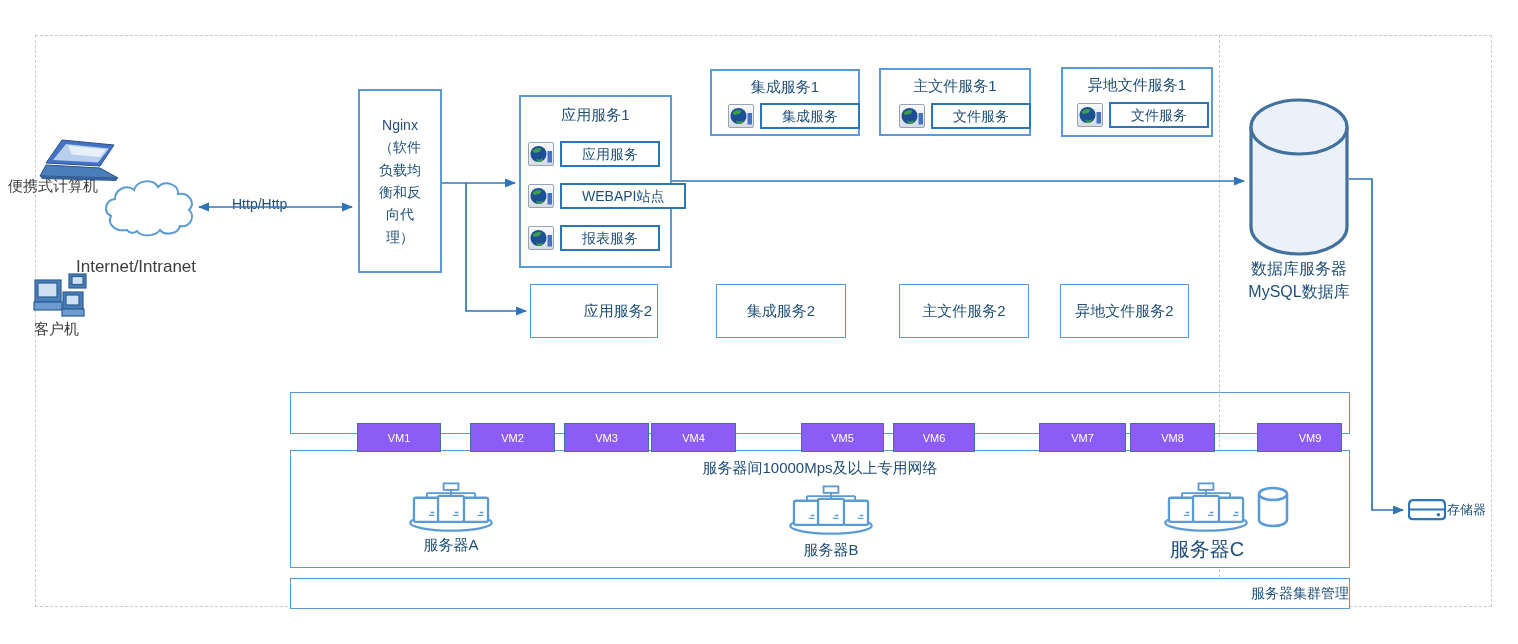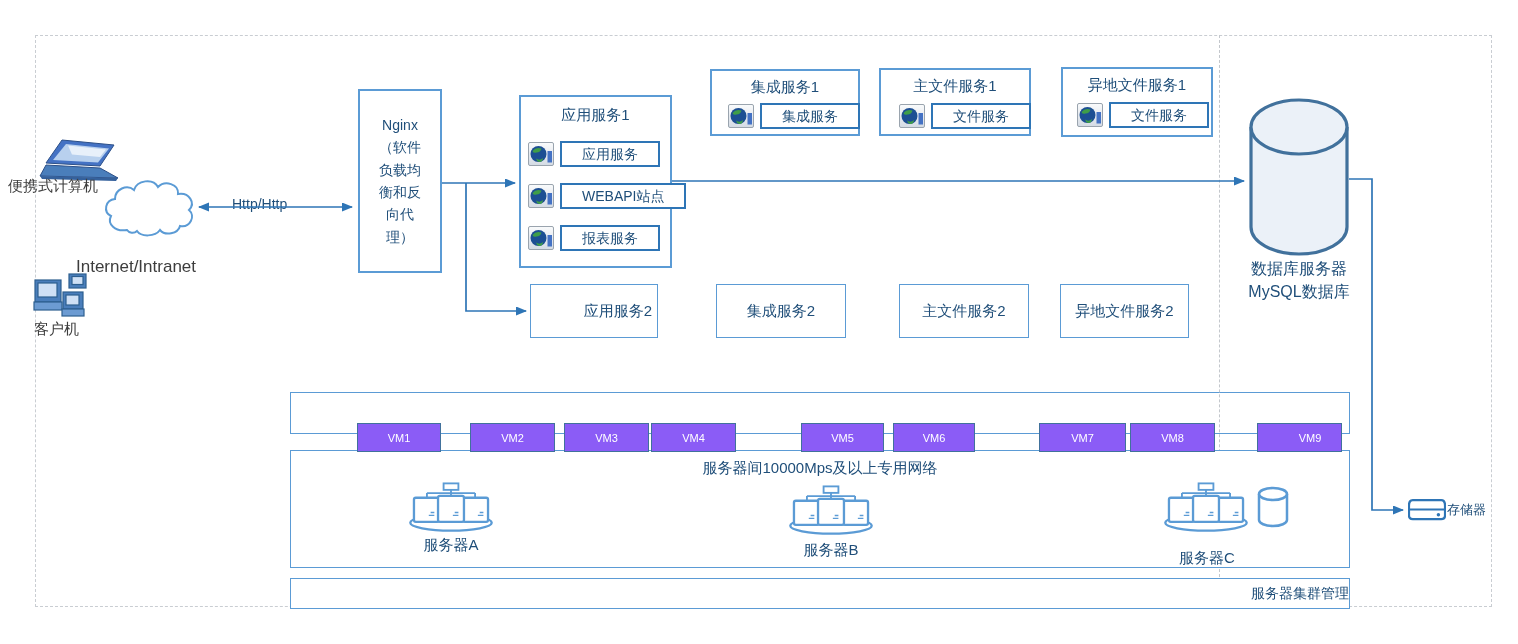--- a/index.html
+++ b/index.html
@@ -81,21 +81,21 @@
       <use href="#cluster"></use>
     </svg>
   <svg class="abs" style="left:1161px;top:482px" width="90" height="50">
       <use href="#cluster"></use>
     </svg>
   <svg class="abs" style="left:1256px;top:485px" width="34" height="44">
       <use href="#minicyl"></use>
     </svg>
   <div class="abs lbl ctr" style="left:401px;top:536px;width:100px;font-size:15px;">服务器A</div>
   <div class="abs lbl ctr" style="left:781px;top:541px;width:100px;font-size:15px;">服务器B</div>
-  <div class="abs lbl ctr" style="left:1157px;top:549px;width:100px;font-size:15px;">服务器C</div>
+  <div class="abs lbl ctr" style="left:1157px;top:536px;width:100px;font-size:20px;">服务器C</div>
 
   <div class="vm" style="left:357px;top:399px;width:84px;height:29px;">VM1</div>
   <div class="vm" style="left:470px;top:399px;width:85px;height:29px;">VM2</div>
   <div class="vm" style="left:564px;top:399px;width:85px;height:29px;">VM3</div>
   <div class="vm" style="left:651px;top:399px;width:85px;height:29px;">VM4</div>
   <div class="vm" style="left:801px;top:399px;width:83px;height:29px;">VM5</div>
   <div class="vm" style="left:893px;top:399px;width:82px;height:29px;">VM6</div>
   <div class="vm" style="left:1039px;top:399px;width:87px;height:29px;">VM7</div>
   <div class="vm" style="left:1130px;top:399px;width:85px;height:29px;">VM8</div>
   <div class="vm" style="left:1257px;top:399px;width:85px;height:29px;padding-left:21px;">VM9</div>

